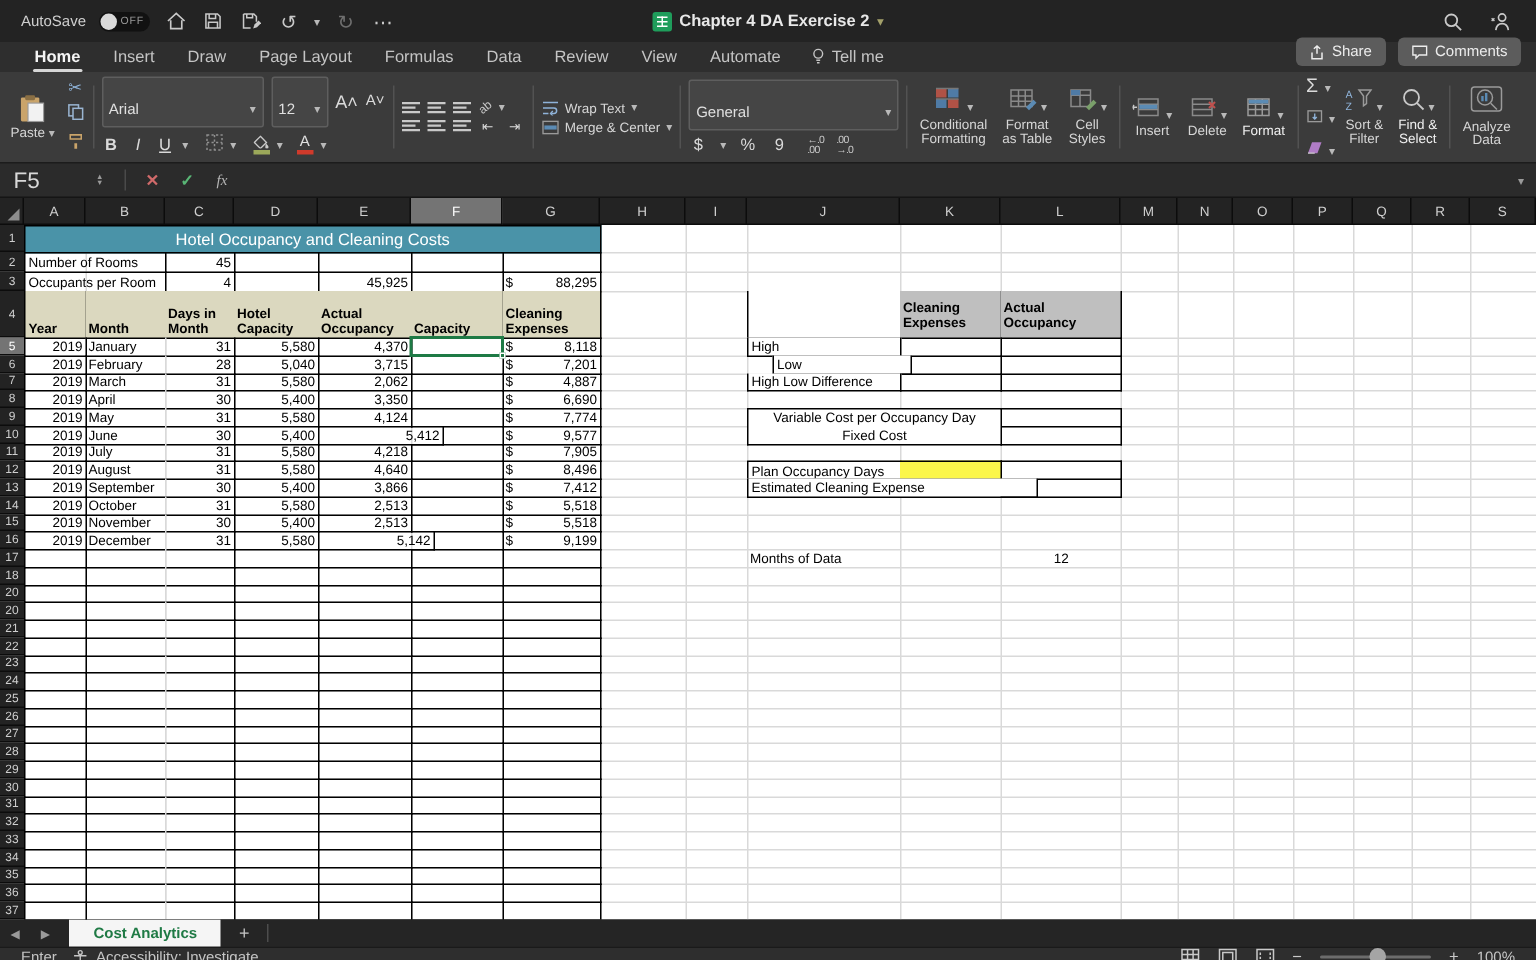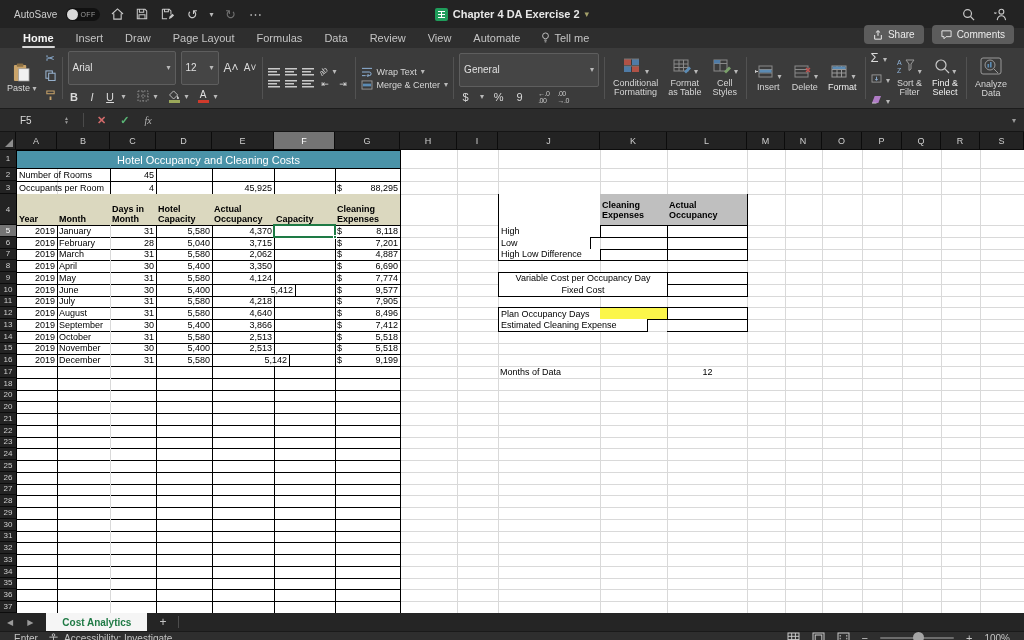--- a/index.html
+++ b/index.html
@@ -38,39 +38,39 @@
   .actbtn{background:#5c5c5c;color:#ececec;font-size:10px;border-radius:4px;height:19px;display:flex;align-items:center;gap:5px;padding:0 9px}
 
   
   .ribbon{flex:0 0 52px;background:#3b3b3b;display:flex;align-items:center;padding:0 4px;color:#cccccc}
   .rdiv{width:1px;height:42px;background:#525252;margin:0 5px;flex:0 0 1px}
   .rgroup{display:flex;align-items:center;gap:4px}
   .stack{display:flex;flex-direction:column;justify-content:center;gap:3px}
   .rrow{display:flex;align-items:center;gap:5px}
   .paste{display:flex;flex-direction:column;align-items:center;font-size:9px;color:#d6d6d6;gap:1px;padding:0 3px}
   .clipcol{display:flex;flex-direction:column;gap:2px;align-items:center}
-  .sel{background:#454545;border:1px solid #5e5e5e;border-radius:2px;height:16px;display:flex;align-items:center;justify-content:space-between;font-size:10px;color:#e0e0e0;padding:16px 4px}
+  .sel{background:#454545;border:1px solid #5e5e5e;border-radius:2px;height:16px;display:flex;align-items:flex-start;justify-content:space-between;font-size:10px;color:#e0e0e0;padding:16px 4px}
   .caret{font-size:8px;color:#b9b9b9}
   .fbtn{font-size:11px;color:#dadada;display:inline-flex;align-items:center;justify-content:center;min-width:13px}
   .fbtn.b{font-weight:bold}.fbtn.i{font-style:italic}.fbtn.u{text-decoration:underline}
   .colorbar{display:inline-flex;flex-direction:column;align-items:center;line-height:9px;font-size:10px}
   .colorbar .bar{width:11px;height:3px;margin-top:1px}
   .al{width:12px;height:8px;background:
      linear-gradient(#c9c9c9,#c9c9c9) 0 0/12px 1.5px no-repeat,
      linear-gradient(#c9c9c9,#c9c9c9) 0 3px/9px 1.5px no-repeat,
      linear-gradient(#c9c9c9,#c9c9c9) 0 6px/12px 1.5px no-repeat}
   .lblbtn{display:flex;align-items:center;gap:4px;font-size:9px;color:#d6d6d6}
   .bigbtn{display:flex;flex-direction:column;align-items:center;gap:2px;font-size:9px;color:#d6d6d6;line-height:1.05;text-align:center;white-space:pre-line;padding:0 3px}
   .tiny{font-size:8px;color:#c9c9c9}
   .num2{font-size:7px;color:#c9c9c9;letter-spacing:-.5px}
   .sigma{font-size:13px;color:#dadada}
 
   
   .fbar{flex:0 0 22px;background:#2b2b2b;display:flex;align-items:center;border-top:1px solid #1c1c1c;border-bottom:1px solid #151515;font-size:10px;color:#d9d9d9}
-  .namebox{width:64px;padding-left:20px;font-size:10px}
+  .namebox{width:64px;padding-left:9px;font-size:15px}
   .spinner{display:flex;flex-direction:column;font-size:5px;color:#9a9a9a;line-height:4px;margin-right:8px}
   .fdiv{width:1px;height:14px;background:#4a4a4a;margin:0 6px}
   .fx-x{color:#d06a6a;font-size:11px;font-weight:bold;padding:0 7px}
   .fx-ok{color:#59b575;font-size:11px;font-weight:bold;padding:0 7px}
   .fx-lbl{font-style:italic;color:#b5b5b5;font-family:"Liberation Serif",serif;padding:0 8px}
   .finput{flex:1;height:22px}
   .fchev{padding:0 8px;color:#9a9a9a;font-size:8px}
 
   
   .colheads{flex:0 0 18px;background:#232323;display:flex}
@@ -861,34 +861,34 @@
       <div class="cell tcell" style="left: 274px; top: 451px; width: 62px; height: 12.75px;"></div>
       <div class="cell tcell" style="left: 335px; top: 451px; width: 66px; height: 12.75px;"></div>
       <div class="cell tcell bl wbg" style="left: 498px; top: 44px; width: 103px; height: 32px;"></div>
       <div class="cell tcell ahdr lblc" style="left: 600px; top: 44px; width: 68px; height: 32px;">Cleaning
 Expenses</div>
       <div class="cell tcell ahdr lblc" style="left: 667px; top: 44px; width: 81px; height: 32px;">Actual
 Occupancy</div>
       <div class="cell tcell lblc bl wbg" style="left: 498px; top: 75px; width: 103px; height: 12.75px;">High</div>
       <div class="cell tcell" style="left: 600px; top: 75px; width: 68px; height: 12.75px;"></div>
       <div class="cell tcell" style="left: 667px; top: 75px; width: 81px; height: 12.75px;"></div>
-      <div class="cell tcell lblc bl wbg" style="left: 498px; top: 86.75px; width: 93px; height: 12.75px;">Low</div>
+      <div class="cell tcell lblc bl wbg" style="left: 515px; top: 86.75px; width: 93px; height: 12.75px;">Low</div>
       <div class="cell tcell" style="left: 600px; top: 86.75px; width: 68px; height: 12.75px;"></div>
       <div class="cell tcell" style="left: 667px; top: 86.75px; width: 81px; height: 12.75px;"></div>
       <div class="cell tcell lblc bl wbg" style="left: 498px; top: 98.5px; width: 103px; height: 12.75px;">High Low Difference</div>
       <div class="cell tcell" style="left: 600px; top: 98.5px; width: 68px; height: 12.75px;"></div>
       <div class="cell tcell" style="left: 667px; top: 98.5px; width: 81px; height: 12.75px;"></div>
       <div class="cell tcell ctr bl bt wbg" style="left: 498px; top: 122px; width: 170px; height: 12.75px;">Variable Cost per Occupancy Day</div>
       <div class="cell tcell bt" style="left: 667px; top: 122px; width: 81px; height: 12.75px;"></div>
       <div class="cell tcell ctr bl wbg" style="left: 498px; top: 133.75px; width: 170px; height: 12.75px;">Fixed Cost</div>
       <div class="cell tcell" style="left: 667px; top: 133.75px; width: 81px; height: 12.75px;"></div>
       <div class="cell tcell lblc bl bt wbg" style="left: 498px; top: 157.25px; width: 103px; height: 12.75px;">Plan Occupancy Days</div>
       <div class="cell tcell yel bt" style="left: 600px; top: 157.25px; width: 68px; height: 12.75px;"></div>
       <div class="cell tcell bt" style="left: 667px; top: 157.25px; width: 81px; height: 12.75px;"></div>
-      <div class="cell tcell lblc bl wbg" style="left: 498px; top: 169px; width: 150px; height: 12.75px;">Estimated Cleaning Expense</div>
+      <div class="cell tcell lblc bl wbg" style="left: 498px; top: 169px; width: 194px; height: 12.75px;">Estimated Cleaning Expense</div>
       <div class="cell tcell" style="left: 667px; top: 169px; width: 81px; height: 12.75px;"></div>
       <div class="cell plain lblc" style="left: 498px; top: 216px; width: 103px; height: 12.75px;">Months of Data</div>
       <div class="cell plain ctr" style="left: 667px; top: 216px; width: 81px; height: 12.75px;">12</div>
       <div class="selbox" style="left: 273px; top: 74px; width: 63px; height: 13.75px;">
         <i></i>
       </div>
     </div>
 
   <div class="sheettabs">
     <span class="navarr">◀</span>

